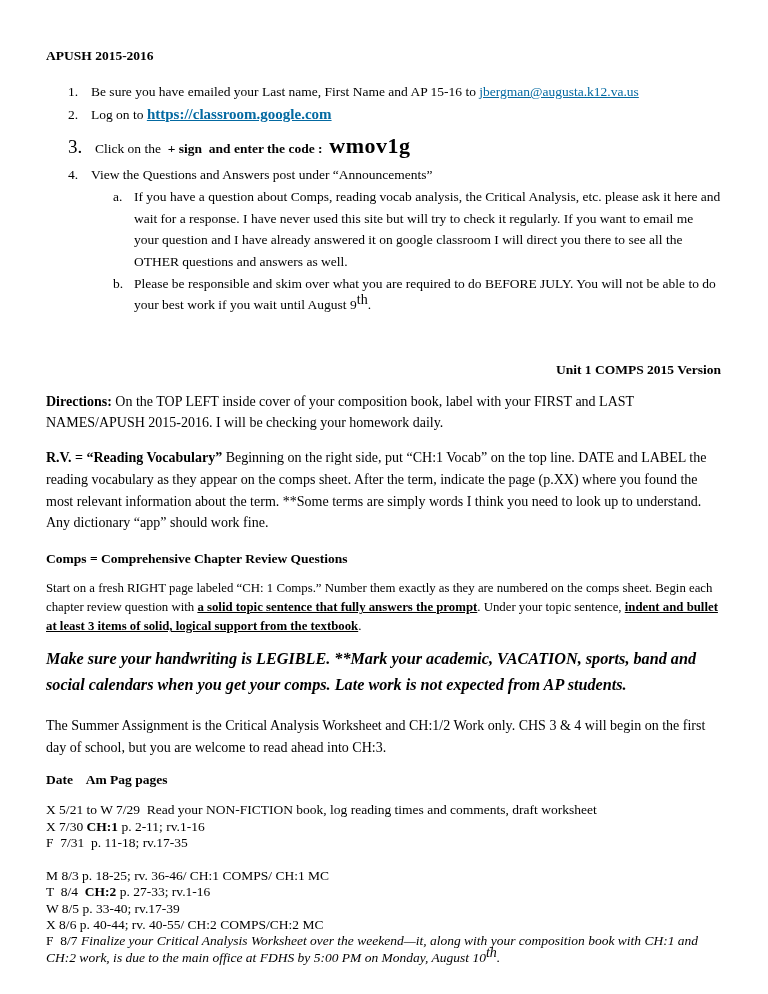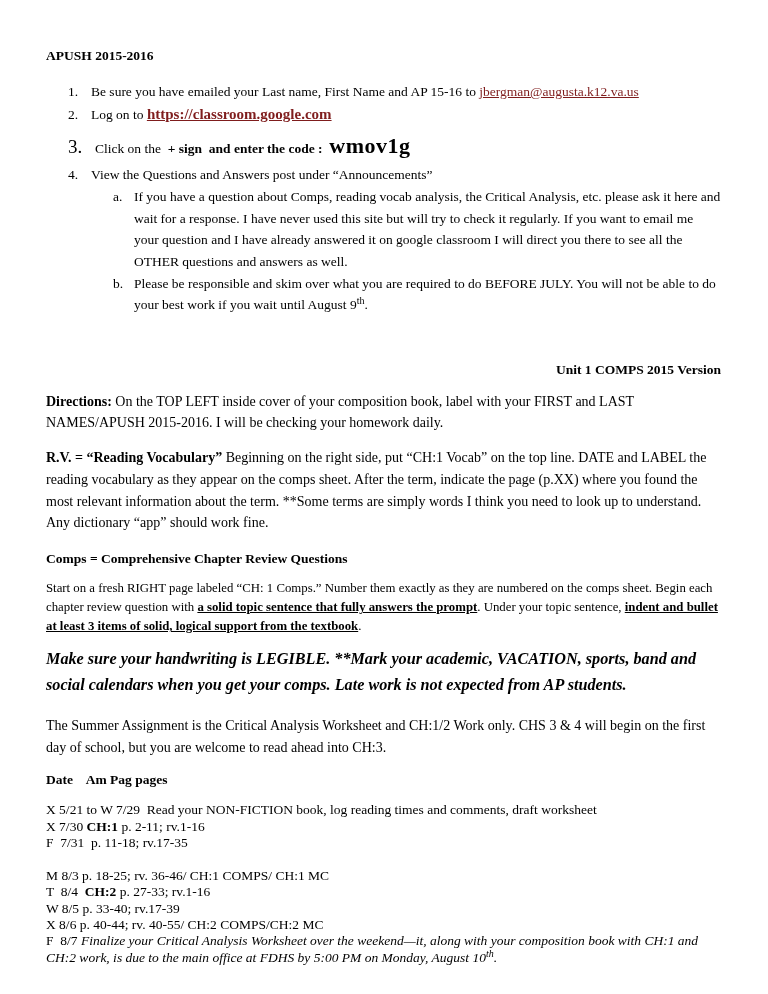--- a/index.html
+++ b/index.html
@@ -34,21 +34,21 @@
     align-items: baseline;
     font-size: 13.5px;
     line-height: 1.55;
   }
   .marker {
     flex: none;
     width: 23px;
   }
   .step-body { flex: 1; }
   .email-link, .url-link {
-    color: #7f1d1d;
+    color: #0369a1;
     text-decoration: underline;
     cursor: pointer;
   }
   .url-link {
     font-weight: bold;
     font-size: 15px;
   }
   .step3 { margin: 3px 0 2px 0; }
   .step3 .marker {
     font-size: 19px;
@@ -62,21 +62,21 @@
     letter-spacing: 0.5px;
   }
   .sub-steps { margin-left: 22px; }
   .sub-step {
     display: flex;
     align-items: baseline;
     font-size: 13.5px;
     line-height: 1.6;
   }
   .sub-step .marker { width: 21px; }
-  sup { font-size: 10px; line-height: 0; }
+  sup { font-size: 14px; line-height: 0; }
 
   .section-heading {
     font-size: 13.5px;
     font-weight: bold;
     margin: 0;
   }
   .unit-heading { margin-top: 46px; text-align: right; }
   .para {
     font-size: 14px;
     line-height: 1.55;

